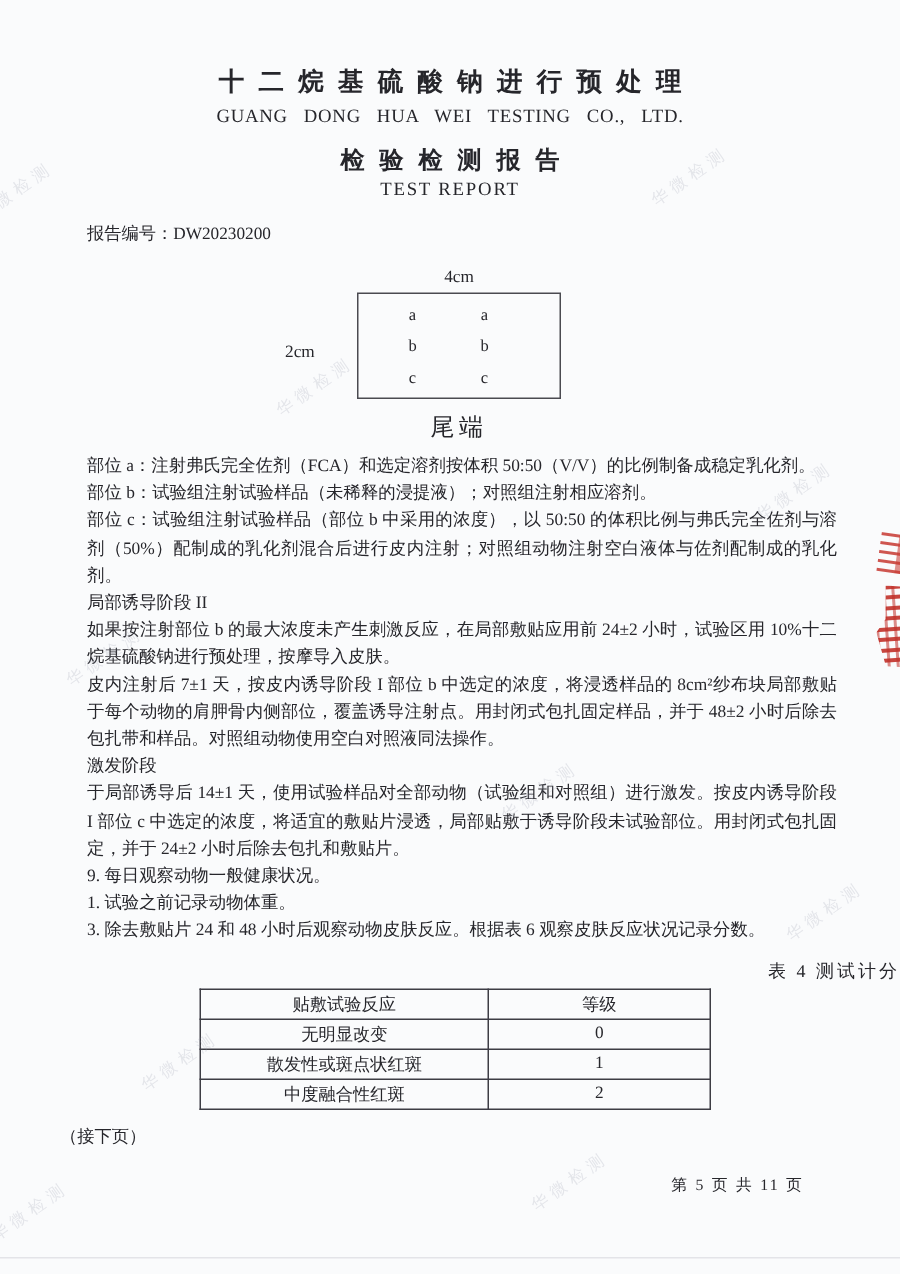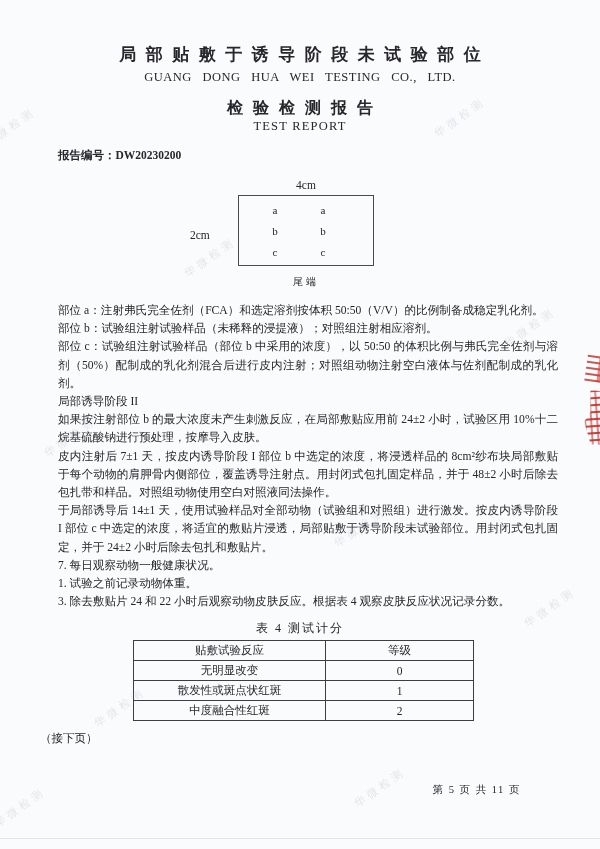--- a/index.html
+++ b/index.html
@@ -37,59 +37,59 @@
     font-size:17px;font-weight:bold;letter-spacing:9.5px;padding-left:9.5px;
   }
   .company-en{
     margin-top:8px;font-size:12.5px;letter-spacing:.5px;word-spacing:7px;
   }
   .title-cn{
     margin-top:16px;font-size:16px;font-weight:bold;letter-spacing:10px;padding-left:10px;
   }
   .title-en{margin-top:4px;font-size:12.5px;letter-spacing:1.2px;}
   
-  .report-no{margin:16px 0 16px 58px;font-size:11.5px;font-weight:bold;}
+  .report-no{margin:16px 0 16px 58px;font-size:11.5px;}
   
   .diagram{position:relative;height:115px;margin-top:12px;}
   .dim-top{
     position:absolute;left:238px;top:0;width:136px;
     text-align:center;font-size:11.5px;
   }
   .rect{
     position:absolute;left:238px;top:16px;width:136px;height:71px;
     border:1px solid #4a4a50;box-sizing:border-box;
     display:grid;grid-template-columns:1fr 1fr;grid-template-rows:1fr 1fr 1fr;
     align-items:center;justify-items:center;
     padding:3px 26px 3px 12px;
   }
   .rect .cell{font-size:11px;}
   .dim-left{position:absolute;left:190px;top:50px;font-size:11.5px;}
   .diagram-caption{
     position:absolute;left:238px;top:96px;width:136px;
-    text-align:center;font-size:10px;letter-spacing:3px;
+    text-align:center;font-size:16px;letter-spacing:3px;
   }
   
   .body-text{margin:8px 0 0 58px;width:500px;font-size:11.6px;line-height:18.2px;}
   .body-text p{margin:0;text-align:justify;}
   
-  .tbl-title{margin-top:9px;width:600px;text-align:center;font-size:12px;letter-spacing:2px;}
+  .tbl-title{margin-top:9px;width:600px;text-align:right;font-size:12px;letter-spacing:2px;}
   table.score{
     margin:3px 0 0 133px;border-collapse:collapse;
     font-size:11.5px;table-layout:fixed;width:340px;
   }
   table.score th,table.score td{
     border:1px solid #3d3d44;text-align:center;
     height:19px;padding:0;font-weight:normal;
   }
   table.score col.c1{width:192px;}
   table.score col.c2{width:148px;}
   
   .continue-note{margin:10px 0 0 40px;font-size:11.5px;}
   .page-number{
-    position:absolute;top:783px;right:79px;
+    position:absolute;top:783px;right:64px;
     font-size:10.5px;letter-spacing:1.5px;
   }
   .scan-edge{position:absolute;left:0;right:0;top:838px;height:1px;background:#e3e4e8;}
   
   .seal{position:absolute;right:0;top:356px;width:26px;height:100px;}
   .seal-mark-top{
     position:absolute;right:-6px;top:0;width:20px;height:26px;
     background:
       repeating-linear-gradient(180deg,rgba(199,57,49,.85) 0 2px,rgba(199,57,49,0) 2px 6px),
       linear-gradient(90deg,rgba(199,57,49,0) 60%,rgba(199,57,49,.55) 60%);
@@ -116,21 +116,21 @@
     <span class="wm">华微检测</span>
     <span class="wm">华微检测</span>
     <span class="wm">华微检测</span>
     <span class="wm">华微检测</span>
     <span class="wm">华微检测</span>
     <span class="wm">华微检测</span>
     <span class="wm">华微检测</span>
   </div>
 
   <div class="header">
-    <div class="company-cn">局部贴敷于诱导阶段未试验部位</div>
+    <div class="company-cn">十二烷基硫酸钠进行预处理</div>
     <div class="company-en">GUANG DONG HUA WEI TESTING CO., LTD.</div>
     <div class="title-cn">检验检测报告</div>
     <div class="title-en">TEST REPORT</div>
   </div>
 
   <div class="report-no">
     <span>报告编号：</span><span>DW20230200</span>
   </div>
 
   <div class="diagram">
@@ -147,24 +147,25 @@
     <div class="diagram-caption">尾端</div>
   </div>
 
   <div class="body-text">
     <p>部位 a：注射弗氏完全佐剂（FCA）和选定溶剂按体积 50:50（V/V）的比例制备成稳定乳化剂。</p>
     <p>部位 b：试验组注射试验样品（未稀释的浸提液）；对照组注射相应溶剂。</p>
     <p>部位 c：试验组注射试验样品（部位 b 中采用的浓度），以 50:50 的体积比例与弗氏完全佐剂与溶剂（50%）配制成的乳化剂混合后进行皮内注射；对照组动物注射空白液体与佐剂配制成的乳化剂。</p>
     <p>局部诱导阶段 II</p>
     <p>如果按注射部位 b 的最大浓度未产生刺激反应，在局部敷贴应用前 24±2 小时，试验区用 10%十二烷基硫酸钠进行预处理，按摩导入皮肤。</p>
     <p>皮内注射后 7±1 天，按皮内诱导阶段 I 部位 b 中选定的浓度，将浸透样品的 8cm²纱布块局部敷贴于每个动物的肩胛骨内侧部位，覆盖诱导注射点。用封闭式包扎固定样品，并于 48±2 小时后除去包扎带和样品。对照组动物使用空白对照液同法操作。</p>
+    <p>激发阶段</p>
     <p>于局部诱导后 14±1 天，使用试验样品对全部动物（试验组和对照组）进行激发。按皮内诱导阶段 I 部位 c 中选定的浓度，将适宜的敷贴片浸透，局部贴敷于诱导阶段未试验部位。用封闭式包扎固定，并于 24±2 小时后除去包扎和敷贴片。</p>
-    <p>7. 每日观察动物一般健康状况。</p>
+    <p>9. 每日观察动物一般健康状况。</p>
     <p>1. 试验之前记录动物体重。</p>
-    <p>3. 除去敷贴片 24 和 22 小时后观察动物皮肤反应。根据表 4 观察皮肤反应状况记录分数。</p>
+    <p>3. 除去敷贴片 24 和 48 小时后观察动物皮肤反应。根据表 6 观察皮肤反应状况记录分数。</p>
   </div>
 
   <div class="tbl-title">表 4 测试计分</div>
   <table class="score">
     <colgroup>
         <col class="c1">
         <col class="c2">
       </colgroup>
     <tbody>
         <tr>

